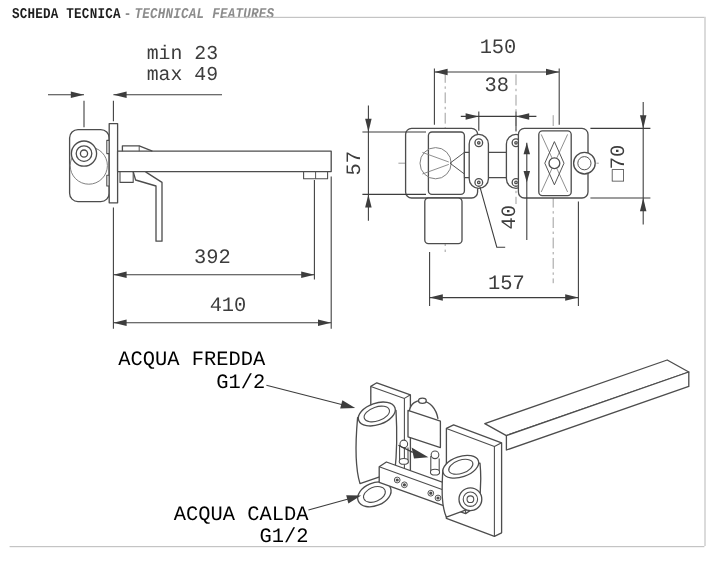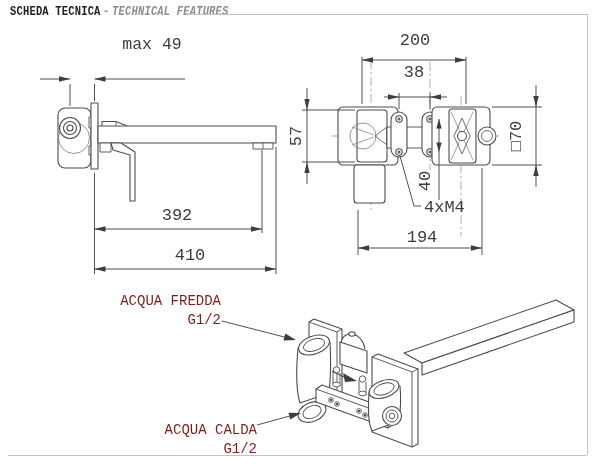--- a/index.html
+++ b/index.html
@@ -20,22 +20,22 @@
                  border-top:1px solid #c4c4c4;}
   
   svg.art{position:absolute;left:0;top:0;}
   
   .dim{position:absolute;font-size:17px;color:#3d3d3d;white-space:nowrap;
        text-align:center;line-height:18px;}
   .sm{font-size:16.5px;}
   .rot{transform:rotate(-90deg);}
   .left-al{text-align:left;}
   
-  .ann{position:absolute;width:131px;color:#7f1d1d;text-align:right;
-       font-size:14px;line-height:18.5px;white-space:nowrap;}
+  .ann{position:absolute;width:131px;color:#000000;text-align:right;
+       font-size:17px;line-height:18.5px;white-space:nowrap;}
   .ann .itc{font-style:italic;}
 </style>
 </head>
 <body>
 
 <div class="sheet">
 
   <div class="hdr">
     <span class="it-part">SCHEDA TECNICA</span><span class="sep">-</span><span class="en-part">TECHNICAL FEATURES</span>
   </div>
@@ -210,32 +210,32 @@
 
     <g>
       <path d="M222,321 L292,339" stroke="#3d3d3d" stroke-width=".9" fill="none"></path>
       <polygon points="296,340 283.5,340.4 285.3,333.6" fill="#3d3d3d"></polygon>
       <path d="M257,425 L297,414" stroke="#3d3d3d" stroke-width=".9" fill="none"></path>
       <polygon points="301,413 290.3,419.5 288.5,412.8" fill="#3d3d3d"></polygon>
     </g>
   </svg>
 
   <div class="dim sm" style="left:114px;top:36px;width:76px;">
+    <div>min 23</div>
     <div>max 49</div>
   </div>
   <div class="dim" style="left:153px;top:207px;width:48px;">392</div>
   <div class="dim" style="left:166px;top:247px;width:48px;">410</div>
 
-  <div class="dim" style="left:391px;top:32px;width:48px;">200</div>
+  <div class="dim" style="left:391px;top:32px;width:48px;">150</div>
   <div class="dim" style="left:396px;top:64px;width:36px;text-align:center;">38</div>
   <div class="dim rot" style="left:277px;top:127px;width:40px;">57</div>
   <div class="dim rot" style="left:493px;top:127px;width:48px;">□70</div>
   <div class="dim rot" style="left:406px;top:172px;width:40px;">40</div>
-  <div class="dim left-al" style="left:424px;top:199px;width:70px;">4xM4</div>
-  <div class="dim" style="left:399px;top:229px;width:46px;">194</div>
+  <div class="dim" style="left:399px;top:229px;width:46px;">157</div>
 
   <div class="ann" style="left:90px;top:292px;">
     <div>ACQUA FREDDA</div>
     <div>G1/2</div>
   </div>
   <div class="ann" style="left:126px;top:377px;margin-top:44px;">
     <div>ACQUA CALDA</div>
     <div>G1/2</div>
   </div>
 

